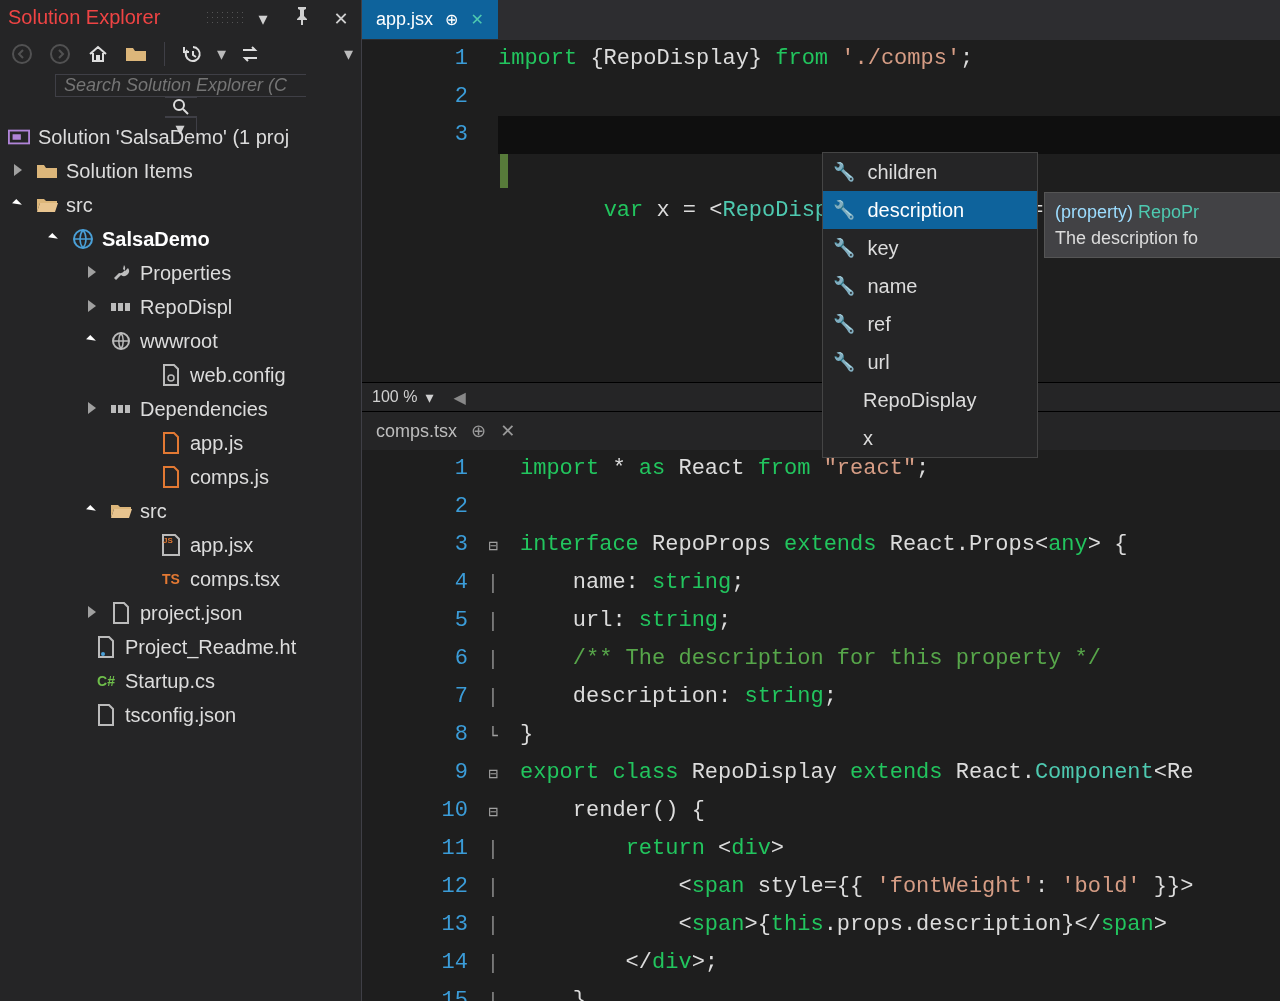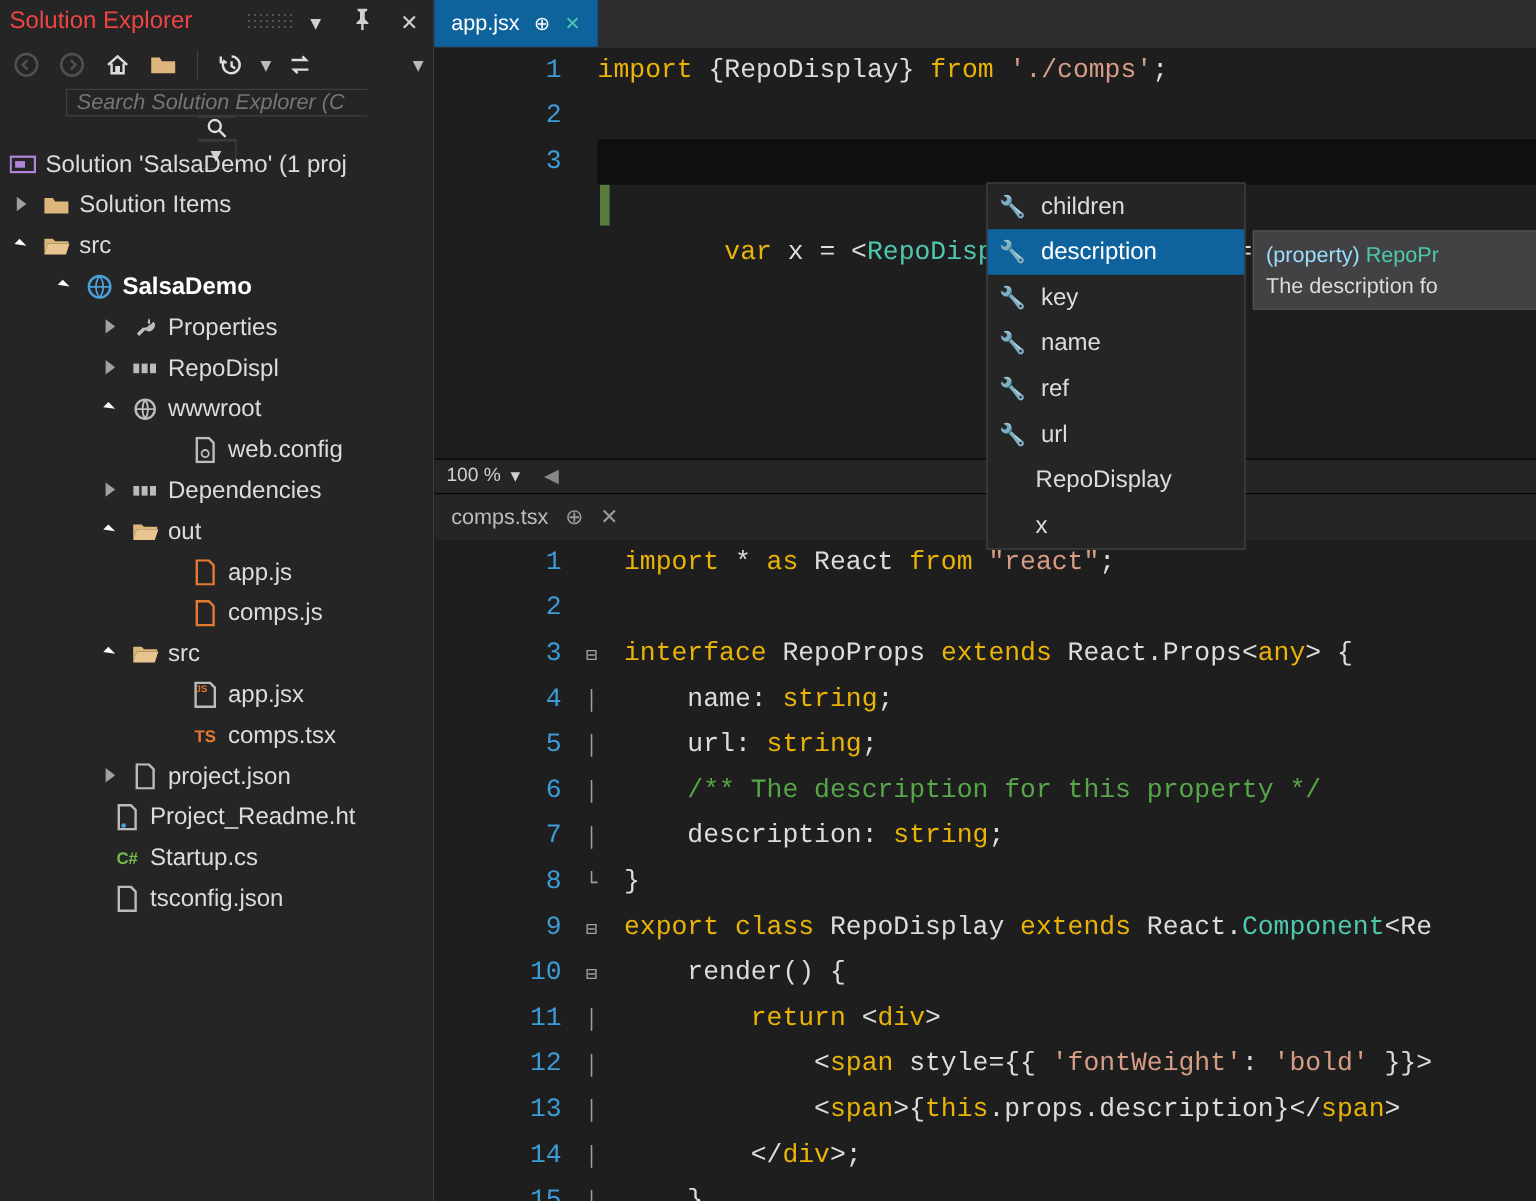--- a/index.html
+++ b/index.html
@@ -194,21 +194,21 @@
 .code .row { height: 38px; white-space: pre; }
 .code .row.currentline { background: #0f0f0f; }
 .break-mark {
   position: absolute;
   left: 2px;
   width: 8px; height: 34px;
   background: #577b3a;
 }
 
 
-.kw { color: #eab308; }
+.kw { color: #22c55e; }
 .cls { color: #4ec9b0; }
 .str { color: #d69d85; }
 .cmt { color: #57a64a; }
 .pl { color: #dcdcdc; }
 .attr-sel {
   border: 1px solid #565656;
   background: #264f78;
   color: #9cdcfe;
   padding: 0 1px;
 }
@@ -453,30 +453,20 @@
     <div class="tree-row pad3">
       <span class="arrow right"></span>
       <span class="ficon">
           <svg width="20" height="16">
             <rect x="0" y="4" width="5" height="8" fill="#bbb"></rect>
             <rect x="7" y="4" width="5" height="8" fill="#bbb"></rect>
             <rect x="14" y="4" width="5" height="8" fill="#bbb"></rect>
           </svg>
         </span>
       <span class="label">Dependencies</span>
-    </div>
-    <div class="tree-row pad3">
-      <span class="arrow down"></span>
-      <span class="ficon">
-          <svg width="22" height="18" viewBox="0 0 22 18">
-            <path d="M1 3h7l2 2h11v2H4l-3 9z" fill="#dcb67a"></path>
-            <path d="M4 7h18l-3 9H1z" fill="#e8c48f"></path>
-          </svg>
-        </span>
-      <span class="label">out</span>
     </div>
     <div class="tree-row pad5">
       <span class="ficon">
           <svg width="18" height="22" viewBox="0 0 18 22">
             <path d="M2 1h10l4 4v16H2z" fill="none" stroke="#e37933" stroke-width="2"></path>
           </svg>
         </span>
       <span class="label">app.js</span>
     </div>
     <div class="tree-row pad5">

